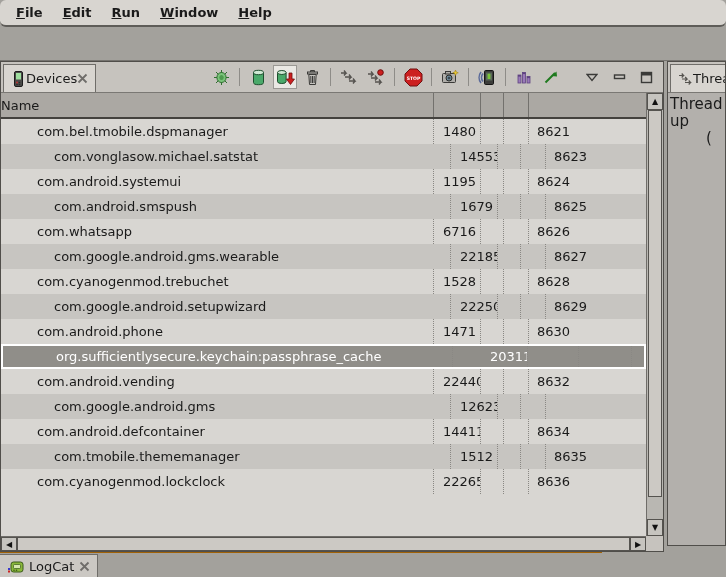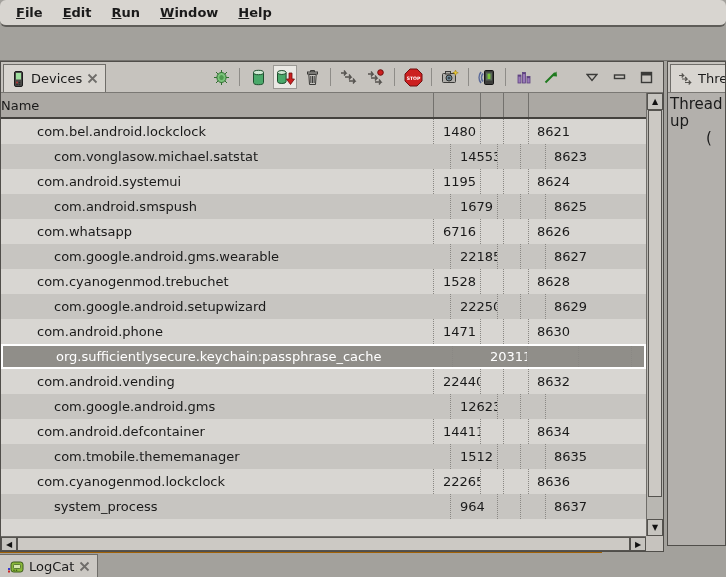--- a/index.html
+++ b/index.html
@@ -12,21 +12,21 @@
   .menu-item u { text-decoration:underline; }
 
   
   .toolstrip { position:absolute; top:29px; left:0; width:726px; height:32px; background:#a3a19c; border-bottom:1px solid #75736f; }
 
   
   .left-panel { position:absolute; top:61px; left:0; width:664px; height:491px; border:1px solid #504e4a; background:#c6c3be; display:flex; flex-direction:column; }
   .right-panel { position:absolute; top:61px; left:667px; width:59px; height:485px; border:1px solid #504e4a; background:#c6c3be; display:flex; flex-direction:column; overflow:hidden; }
 
   .tabbar { position:relative; height:31px; background:#c6c3be; border-bottom:1px solid #7a7874; display:flex; align-items:flex-end; flex:none; }
-  .tab { height:28px; margin-left:2px; background:#d8d5d0; border:1px solid #6f6d69; border-bottom:none; display:flex; align-items:center; gap:5px; padding:0 7px; white-space:nowrap; }
+  .tab { height:28px; margin-left:2px; background:#d8d5d0; border:1px solid #6f6d69; border-bottom:none; display:flex; align-items:center; padding:0 7px; white-space:nowrap; }
   .tab-label { font-size:13px; }
 
   
   .toolbar { position:absolute; right:5px; top:3px; display:flex; align-items:center; gap:3px; }
   .tbtn { width:24px; height:24px; display:flex; align-items:center; justify-content:center; border:1px solid transparent; }
   .tbtn.active { background:#eae8e4; border:1px solid #9a9894; }
   .tsep { width:1px; height:18px; background:#8e8c88; margin:0 3px; }
   .winctl { margin-left:14px; }
 
   
@@ -223,21 +223,21 @@
   <div class="theader">
     <div class="hcell">Name</div>
     <div class="hcell"></div>
     <div class="hcell"></div>
     <div class="hcell"></div>
     <div class="hcell" style="border-right:none;"></div>
   </div>
 
   <div class="tbody" id="table-body">
       <div class="trow light">
-    <div class="tcell cell-name">com.bel.android.lockclock</div>
+    <div class="tcell cell-name">com.bel.tmobile.dspmanager</div>
     <div class="tcell cell-pid">1480</div>
     <div class="tcell"></div>
     <div class="tcell"></div>
     <div class="tcell cell-port">8621</div>
   </div>
       <div class="trow dark">
     <div class="tcell cell-name">com.vonglasow.michael.satstat</div>
     <div class="tcell cell-pid">14553</div>
     <div class="tcell"></div>
     <div class="tcell"></div>
@@ -325,27 +325,20 @@
     <div class="tcell"></div>
     <div class="tcell"></div>
     <div class="tcell cell-port">8635</div>
   </div>
       <div class="trow light">
     <div class="tcell cell-name">com.cyanogenmod.lockclock</div>
     <div class="tcell cell-pid">22265</div>
     <div class="tcell"></div>
     <div class="tcell"></div>
     <div class="tcell cell-port">8636</div>
-  </div>
-      <div class="trow dark">
-    <div class="tcell cell-name">system_process</div>
-    <div class="tcell cell-pid">964</div>
-    <div class="tcell"></div>
-    <div class="tcell"></div>
-    <div class="tcell cell-port">8637</div>
   </div>
     </div>
 
   <div class="hscroll">
     <div class="hbtn">◀</div>
     <div class="hthumb"></div>
     <div class="hbtn">▶</div>
   </div>
 
   <div class="vscroll">

